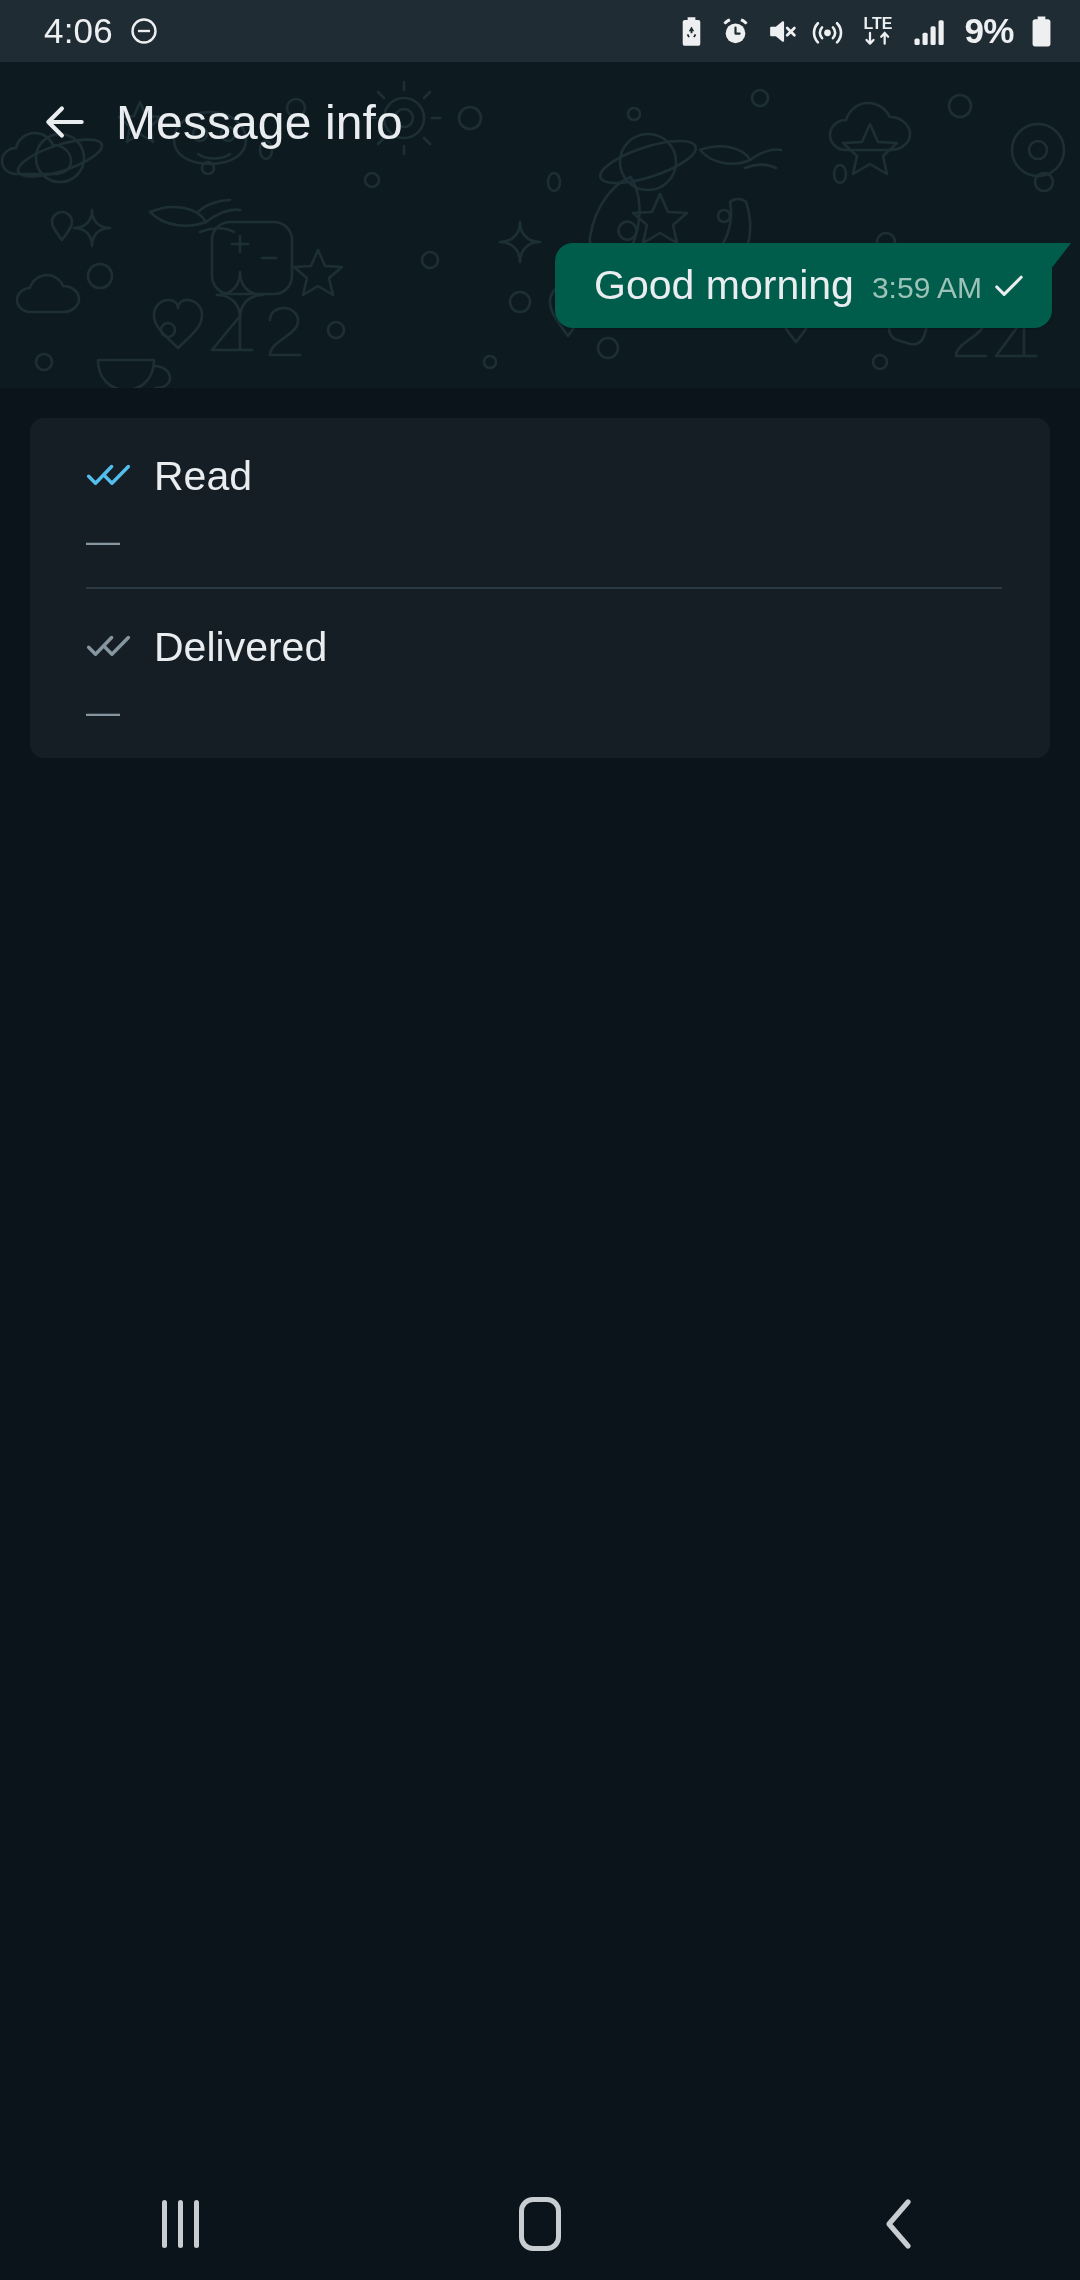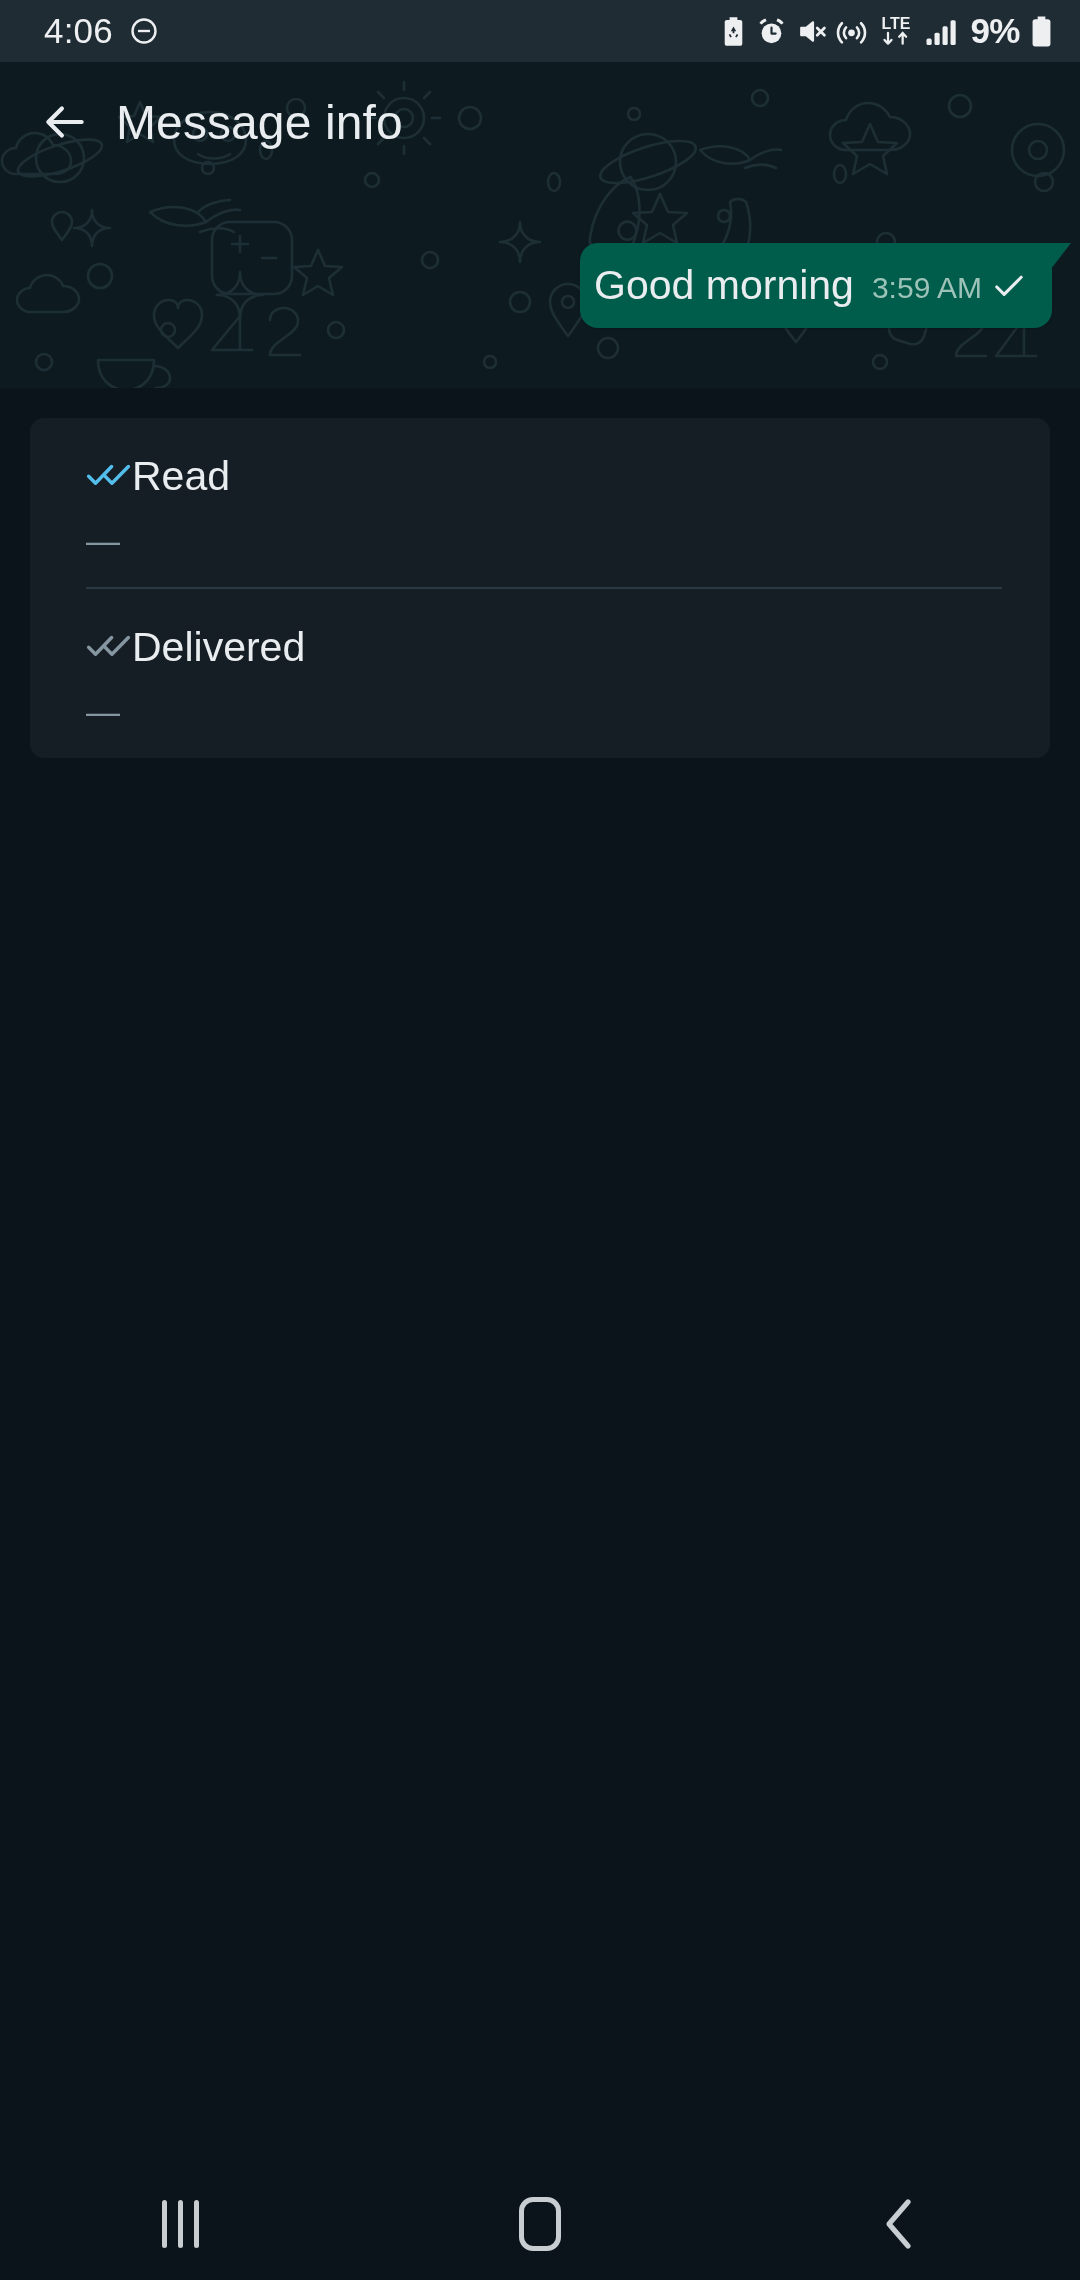--- a/index.html
+++ b/index.html
@@ -13,21 +13,21 @@
 
   
   #status-bar {
     position:absolute; top:0; left:0; width:1080px; height:62px;
     background:#1F2C34;
     display:flex; align-items:center; justify-content:space-between;
     padding:0 26px 0 44px;
   }
   .sb-left { display:flex; align-items:center; gap:16px; }
   .sb-time { color:#EDEFF1; font-size:35px; letter-spacing:.2px; }
-  .sb-right { display:flex; align-items:center; gap:9px; }
+  .sb-right { display:flex; align-items:center; gap:15px; }
   .sb-ico { display:flex; align-items:center; }
   .sb-batt-pct { color:#EDEFF1; font-size:35px; font-weight:700; letter-spacing:-.5px; margin-left:2px;}
 
   
   #wallpaper {
     position:absolute; top:62px; left:0; width:1080px; height:326px;
     background:#0D1B21;
     overflow:hidden;
   }
   #wallpaper svg.doodles { position:absolute; top:0; left:0; width:1080px; height:326px; opacity:.5; }
@@ -44,21 +44,21 @@
   
   #bubble-row {
     position:absolute; top:243px; left:0; width:1080px;
     display:flex; justify-content:flex-end; padding-right:28px;
     z-index:3;
   }
   #msg-bubble {
     position:relative;
     background:#005C4B;
     border-radius:18px 0 18px 18px;
-    padding:22px 26px 22px 14px;
+    padding:22px 26px 22px 39px;
     display:flex; align-items:flex-end; gap:18px;
     box-shadow:0 1px 2px rgba(0,0,0,.25);
     max-width:640px;
   }
   #msg-bubble::after {
     content:""; position:absolute; top:0; right:-19px;
     width:0; height:0;
     border-top:0 solid transparent;
     border-left:20px solid #005C4B;
     border-bottom:26px solid transparent;
@@ -70,21 +70,21 @@
   
   #info-card {
     position:absolute; top:418px; left:30px;
     width:1020px;
     background:#151E25;
     border-radius:14px;
     z-index:2;
     overflow:hidden;
   }
   .info-row { padding:38px 0 30px 0; }
-  .info-main { display:flex; align-items:center; padding-left:56px; }
+  .info-main { display:flex; align-items:center; gap:22px; padding-left:56px; }
   .info-label { color:#E9EDEF; font-size:41px; line-height:1; }
   .info-value { color:#8696A0; font-size:34px; padding-left:56px; margin-top:26px; line-height:1; }
   .info-divider { height:2px; background:#2A3942; margin:0 48px 0 56px; }
 
   .tick { display:inline-block; }
 
   
   #nav-bar {
     position:absolute; bottom:0; left:0; width:1080px; height:112px;
     background:#0B141A;

